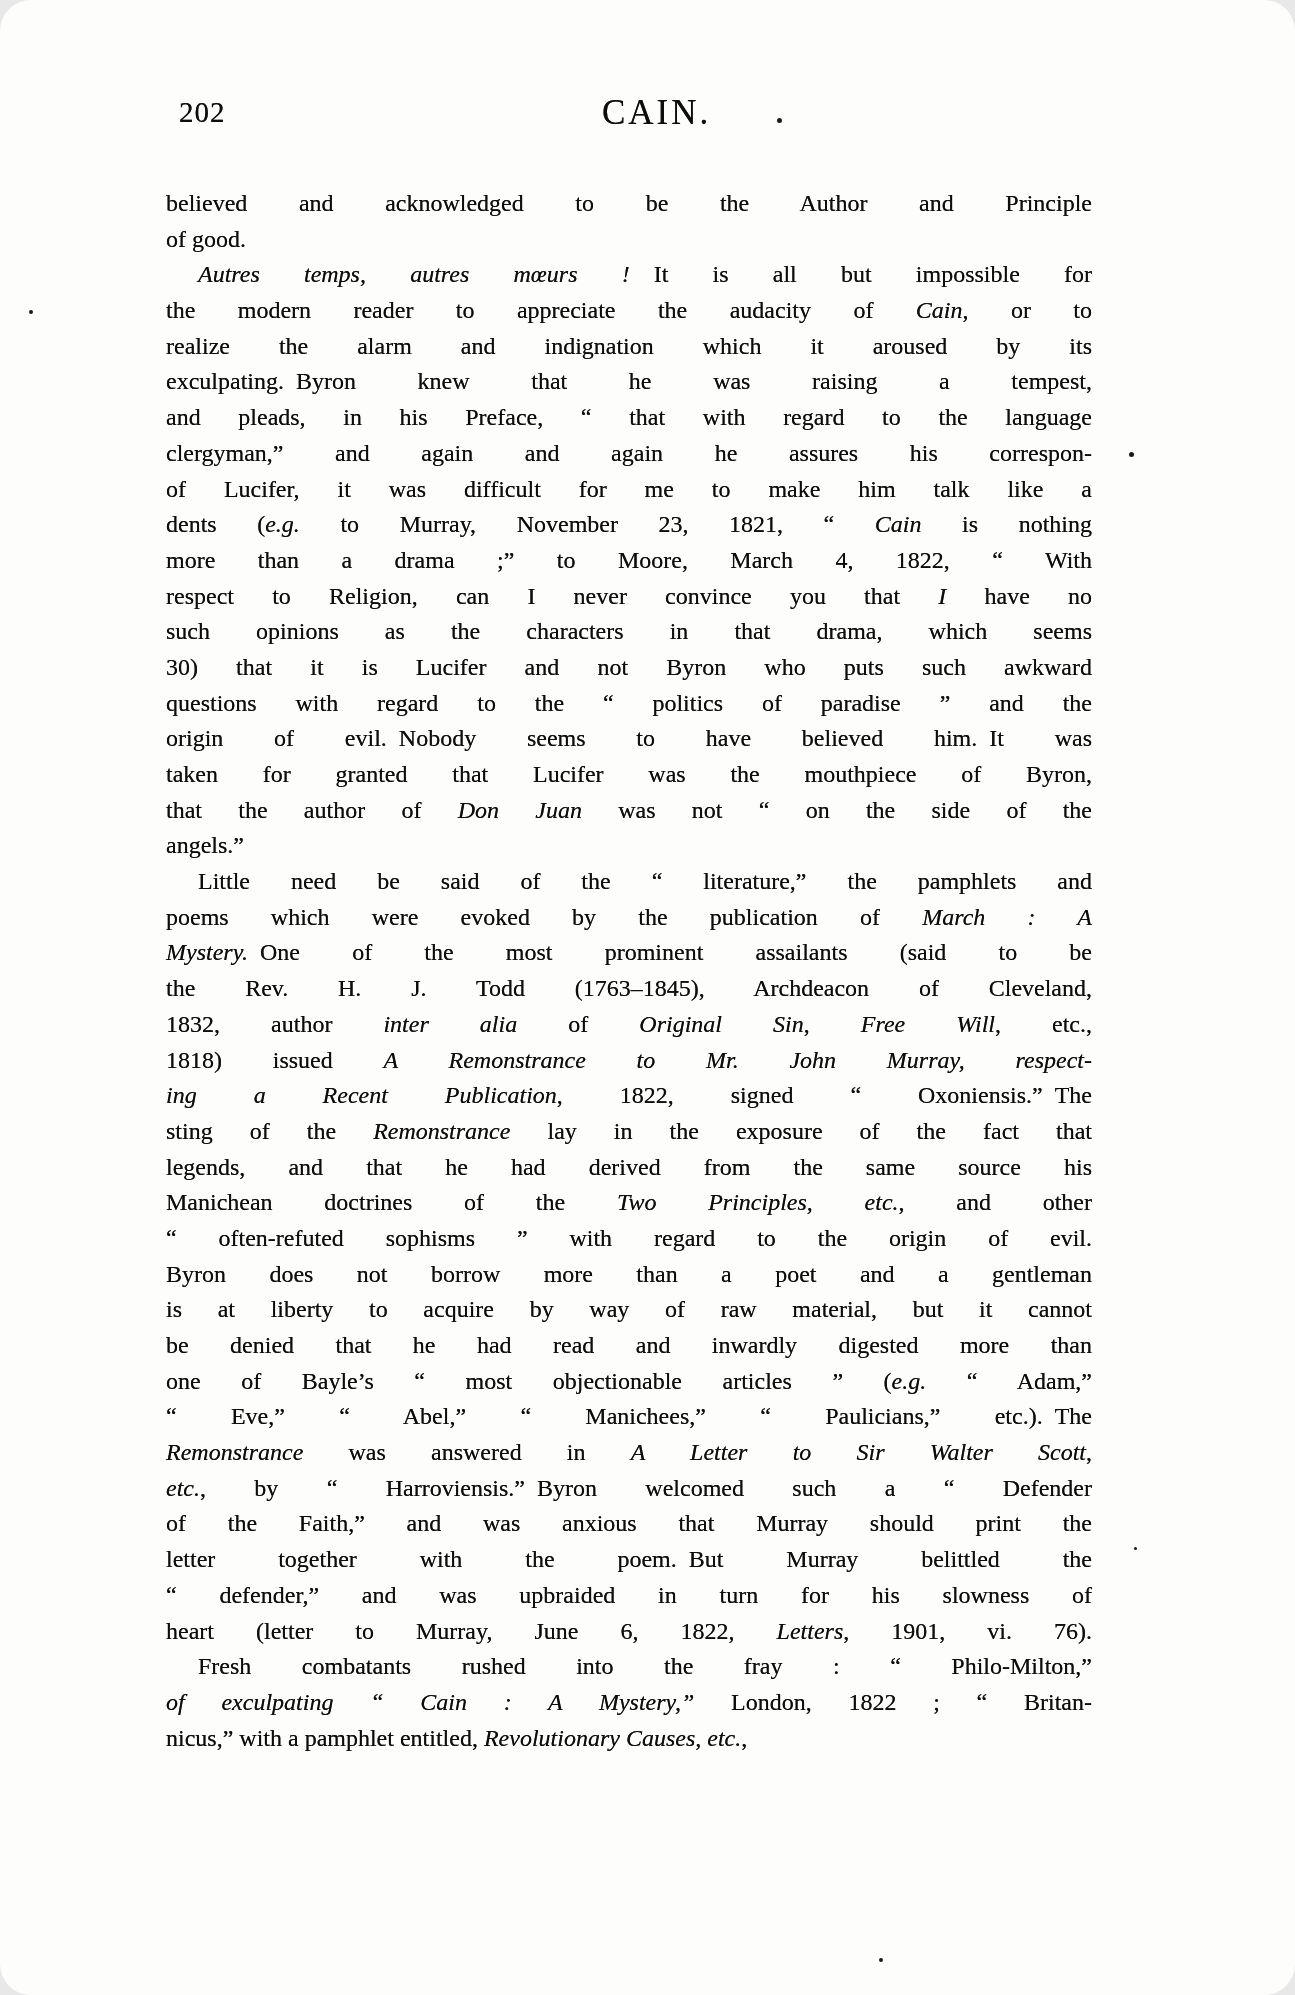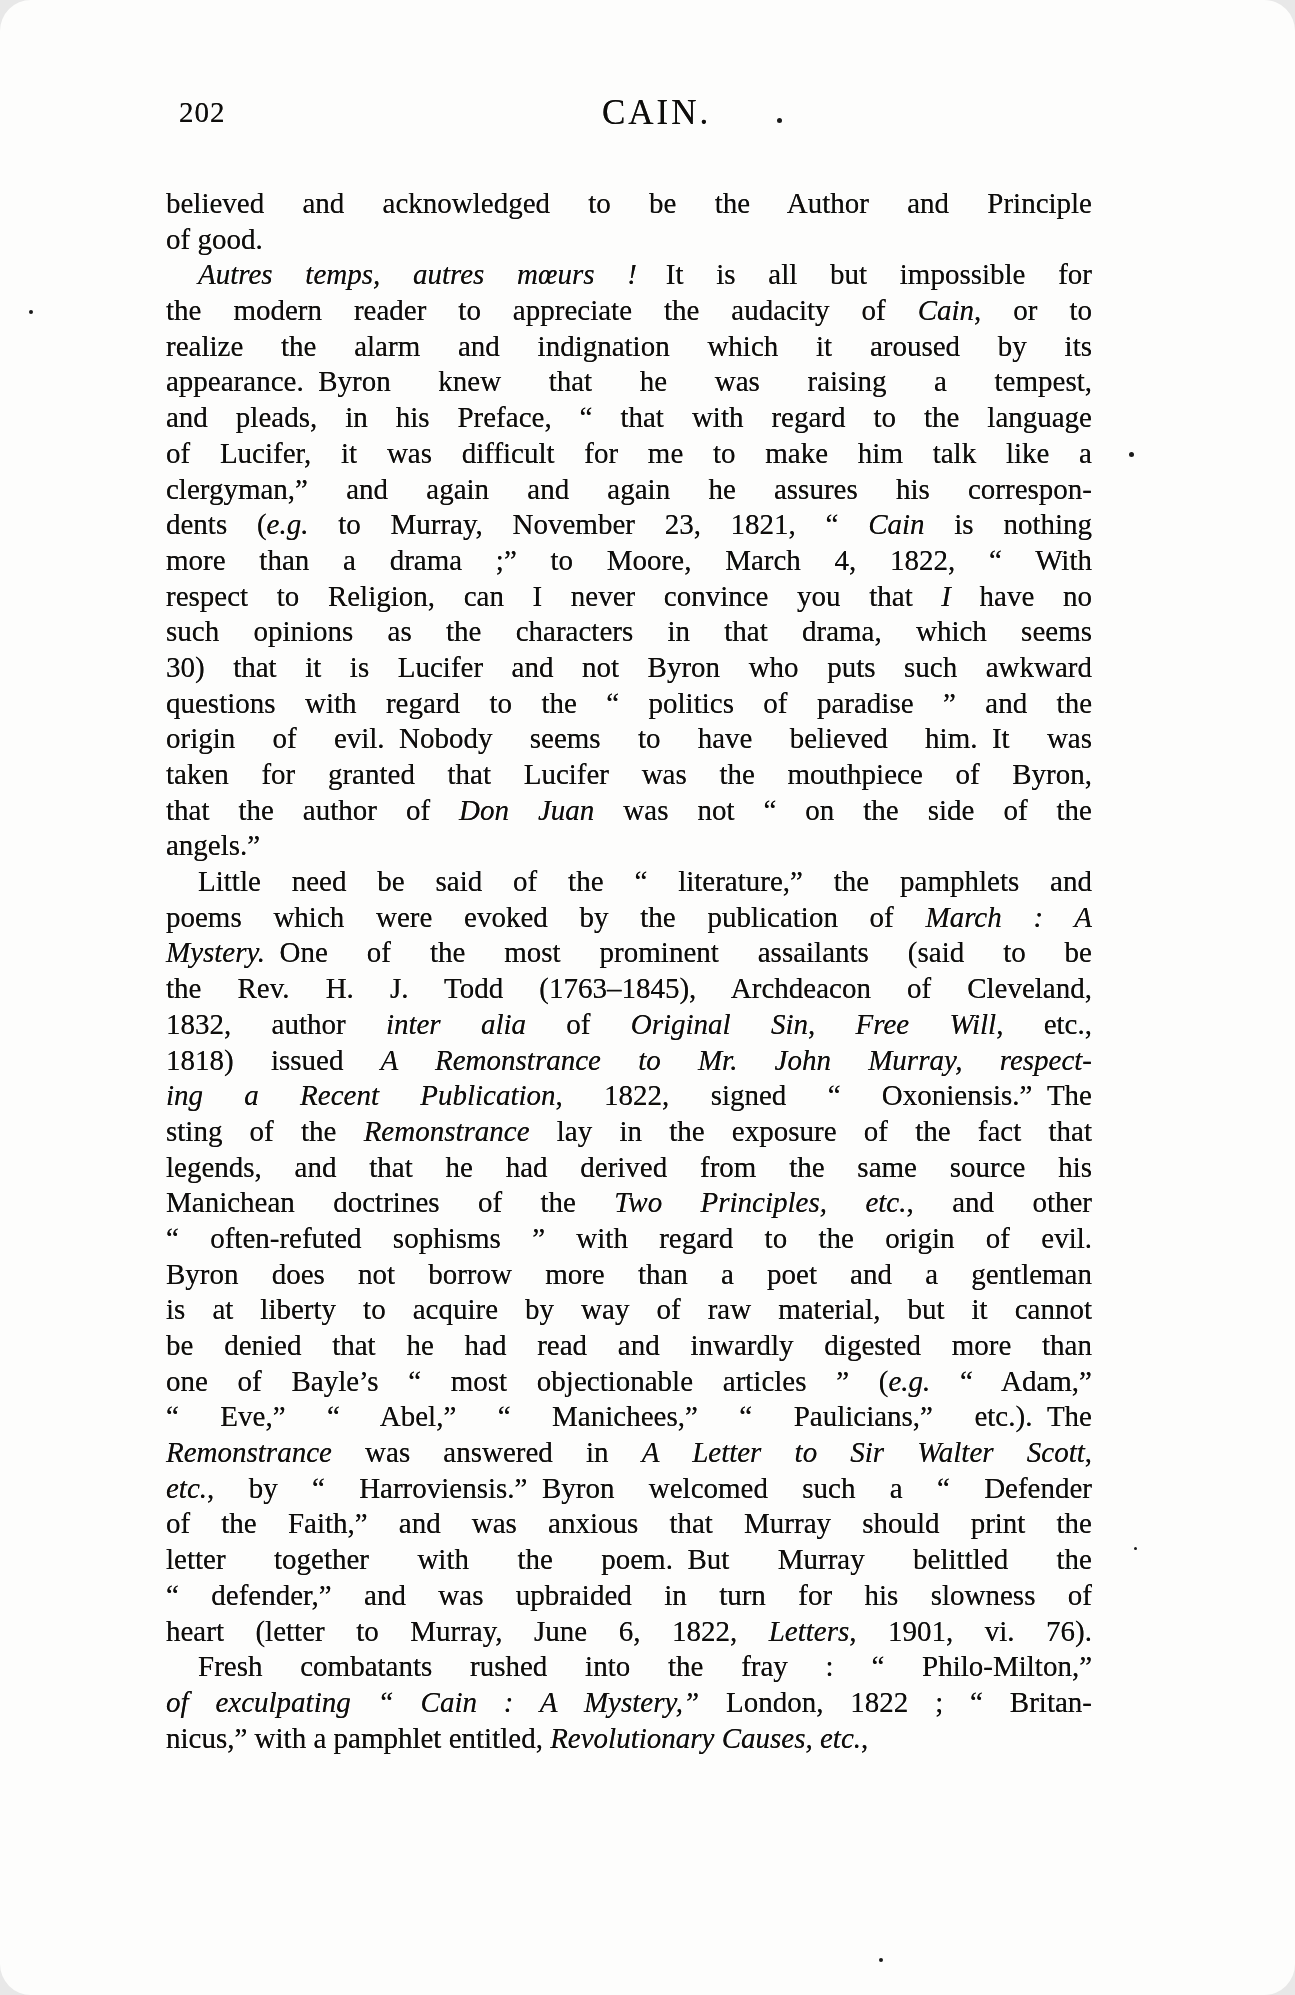--- a/index.html
+++ b/index.html
@@ -20,21 +20,21 @@
   }
   .runtitle {
     position:absolute; left:602px; top:98px;
     font-size:35px; line-height:29px; letter-spacing:3px;
   }
   .body {
     position:absolute; left:166px; top:186px; width:926px;
   }
   .line {
     height:35.7px; line-height:35.7px;
-    font-size:29px;
+    font-size:24px;
     text-align:justify;
     text-align-last:justify;
     white-space:normal;
     font-family:Liberation Serif, serif;
   }
   .line.last { text-align-last:left; }
   .line.indent { text-indent:32px; }
   .it { font-style:italic; }
   .speck {
     position:absolute; background:#1a1a1a; border-radius:50%;
@@ -45,24 +45,24 @@
 
 <div class="page">
   <div class="pagenum">202</div>
   <div class="runtitle">CAIN.</div>
   <div class="body">
       <div class="line"><span>believed and acknowledged to be the Author and Principle</span></div>
       <div class="line last"><span>of good.</span></div>
       <div class="line indent"><span class="it">Autres temps, autres mœurs !</span><span> It is all but impossible for</span></div>
       <div class="line"><span>the modern reader to appreciate the audacity of </span><span class="it">Cain</span><span>, or to</span></div>
       <div class="line"><span>realize the alarm and indignation which it aroused by its</span></div>
-      <div class="line"><span>appearance. Byron knew that he was raising a tempest,</span></div>
+      <div class="line"><span>exculpating. Byron knew that he was raising a tempest,</span></div>
       <div class="line"><span>and pleads, in his Preface, “ that with regard to the language</span></div>
+      <div class="line"><span>clergyman,” and again and again he assures his correspon-</span></div>
       <div class="line"><span>of Lucifer, it was difficult for me to make him talk like a</span></div>
-      <div class="line"><span>clergyman,” and again and again he assures his correspon-</span></div>
       <div class="line"><span>dents (</span><span class="it">e.g.</span><span> to Murray, November 23, 1821, “ </span><span class="it">Cain</span><span> is nothing</span></div>
       <div class="line"><span>more than a drama ;” to Moore, March 4, 1822, “ With</span></div>
       <div class="line"><span>respect to Religion, can I never convince you that </span><span class="it">I</span><span> have no</span></div>
       <div class="line"><span>such opinions as the characters in that drama, which seems</span></div>
       <div class="line"><span>30) that it is Lucifer and not Byron who puts such awkward</span></div>
       <div class="line"><span>questions with regard to the “ politics of paradise ” and the</span></div>
       <div class="line"><span>origin of evil. Nobody seems to have believed him. It was</span></div>
       <div class="line"><span>taken for granted that Lucifer was the mouthpiece of Byron,</span></div>
       <div class="line"><span>that the author of </span><span class="it">Don Juan</span><span> was not “ on the side of the</span></div>
       <div class="line last"><span>angels.”</span></div>

